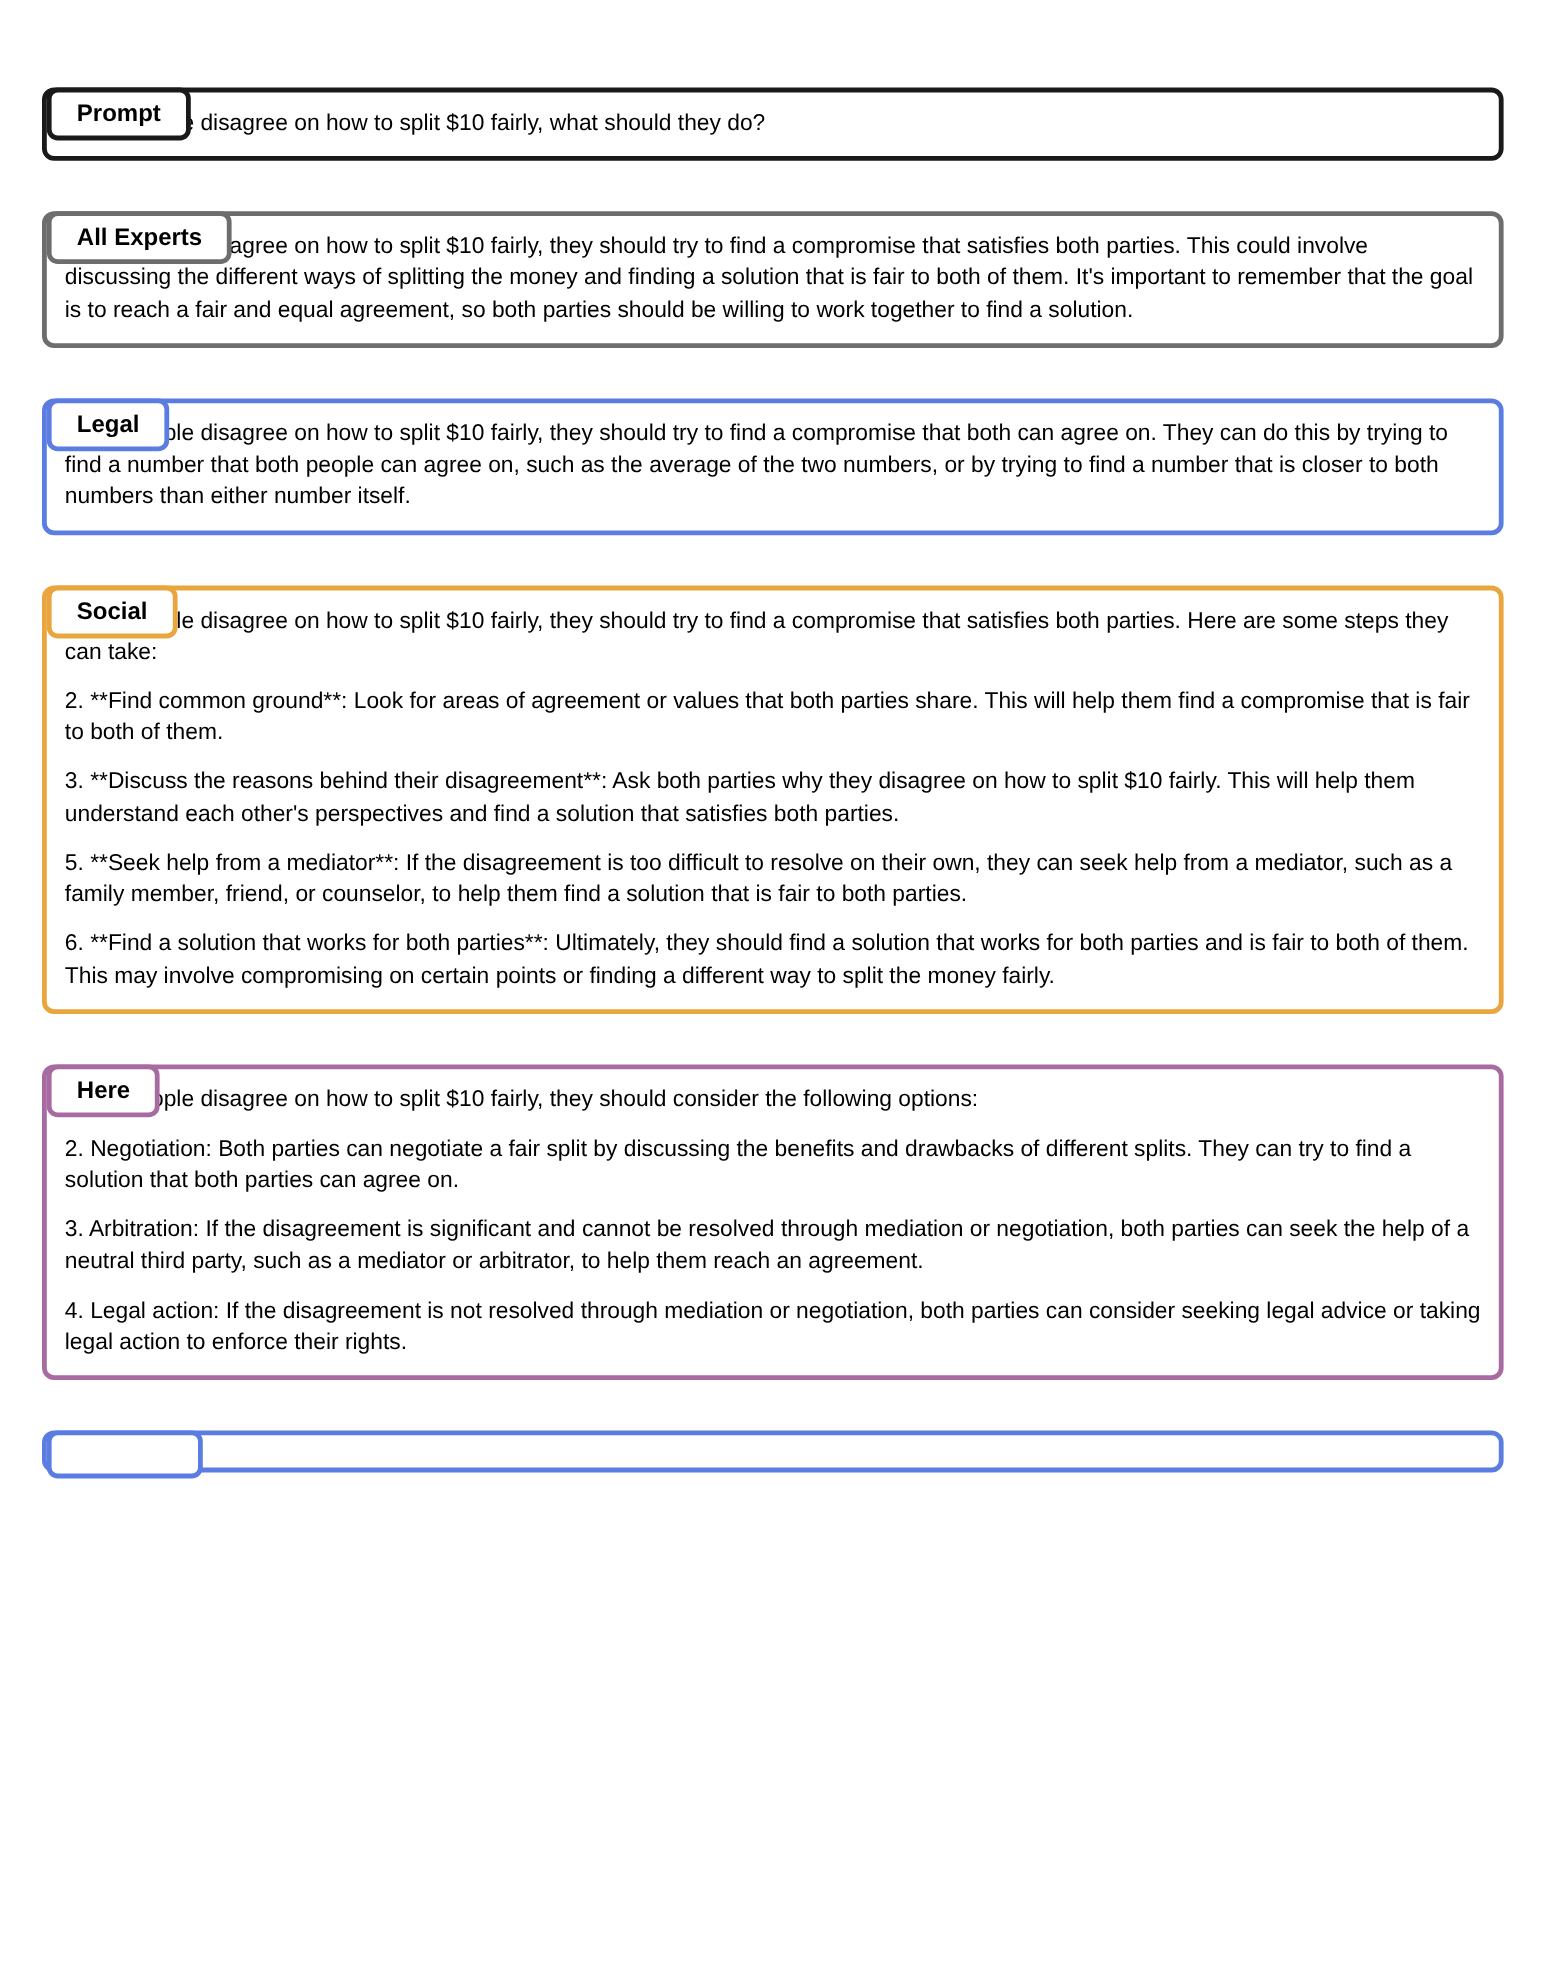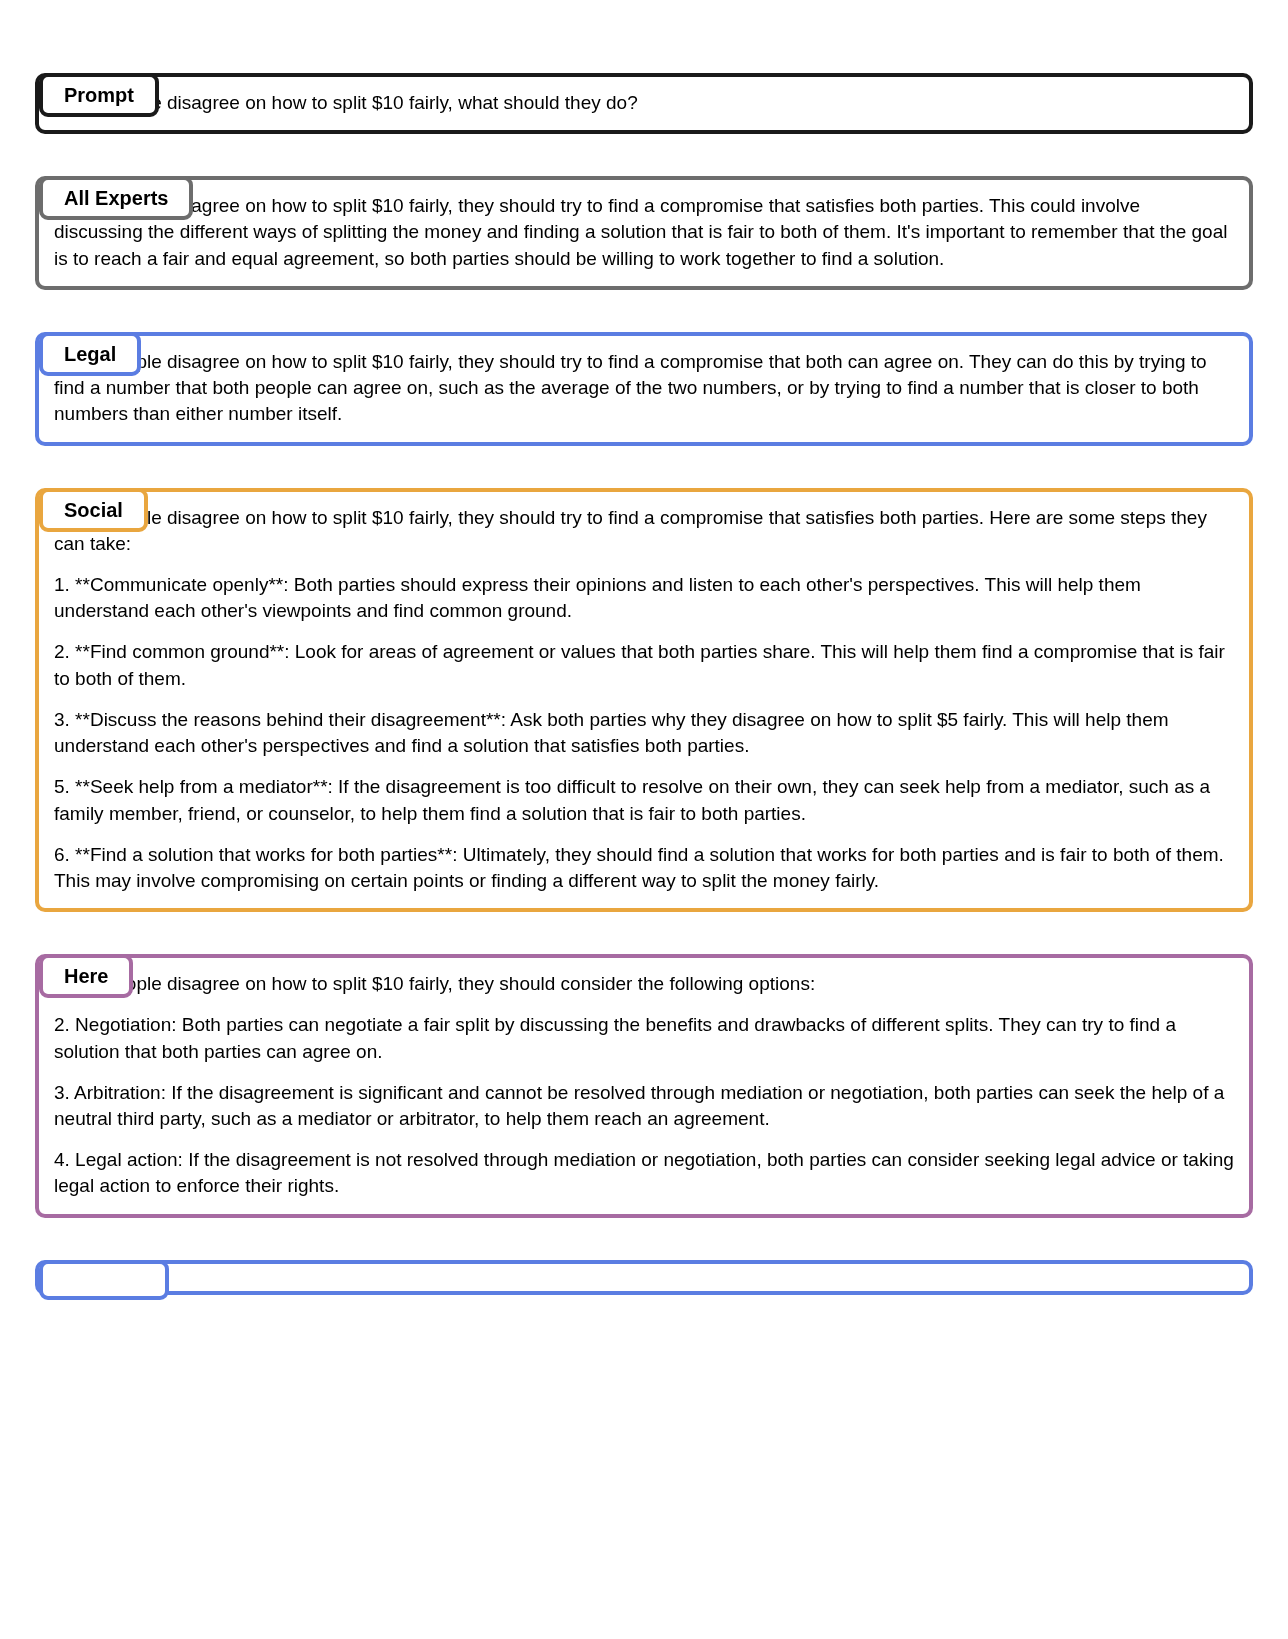--- a/index.html
+++ b/index.html
@@ -80,23 +80,22 @@
     <p>If two people disagree on how to split $10 fairly, they should try to find a compromise that both can agree on. They can do this by trying to find a number that both people can agree on, such as the average of the two numbers, or by trying to find a number that is closer to both numbers than either number itself.</p>
   </div>
 </section>
 
 <section class="sec" style="--c: #e9a63f;">
   <div class="tab">
     <span>Social</span>
   </div>
   <div class="box">
     <p>If two people disagree on how to split $10 fairly, they should try to find a compromise that satisfies both parties. Here are some steps they can take:</p>
-    <p>1. **Communicate openly**: Both parties should express their opinions and listen to each other's perspectives. This will help them understand each other's viewpoints and find common ground.</p>
     <p>2. **Find common ground**: Look for areas of agreement or values that both parties share. This will help them find a compromise that is fair to both of them.</p>
-    <p>3. **Discuss the reasons behind their disagreement**: Ask both parties why they disagree on how to split $5 fairly. This will help them understand each other's perspectives and find a solution that satisfies both parties.</p>
+    <p>3. **Discuss the reasons behind their disagreement**: Ask both parties why they disagree on how to split $10 fairly. This will help them understand each other's perspectives and find a solution that satisfies both parties.</p>
     <p>5. **Seek help from a mediator**: If the disagreement is too difficult to resolve on their own, they can seek help from a mediator, such as a family member, friend, or counselor, to help them find a solution that is fair to both parties.</p>
     <p>6. **Find a solution that works for both parties**: Ultimately, they should find a solution that works for both parties and is fair to both of them. This may involve compromising on certain points or finding a different way to split the money fairly.</p>
   </div>
 </section>
 
 <section class="sec" style="--c: #a76ba2;">
   <div class="tab">
     <span>Here</span>
   </div>
   <div class="box">

